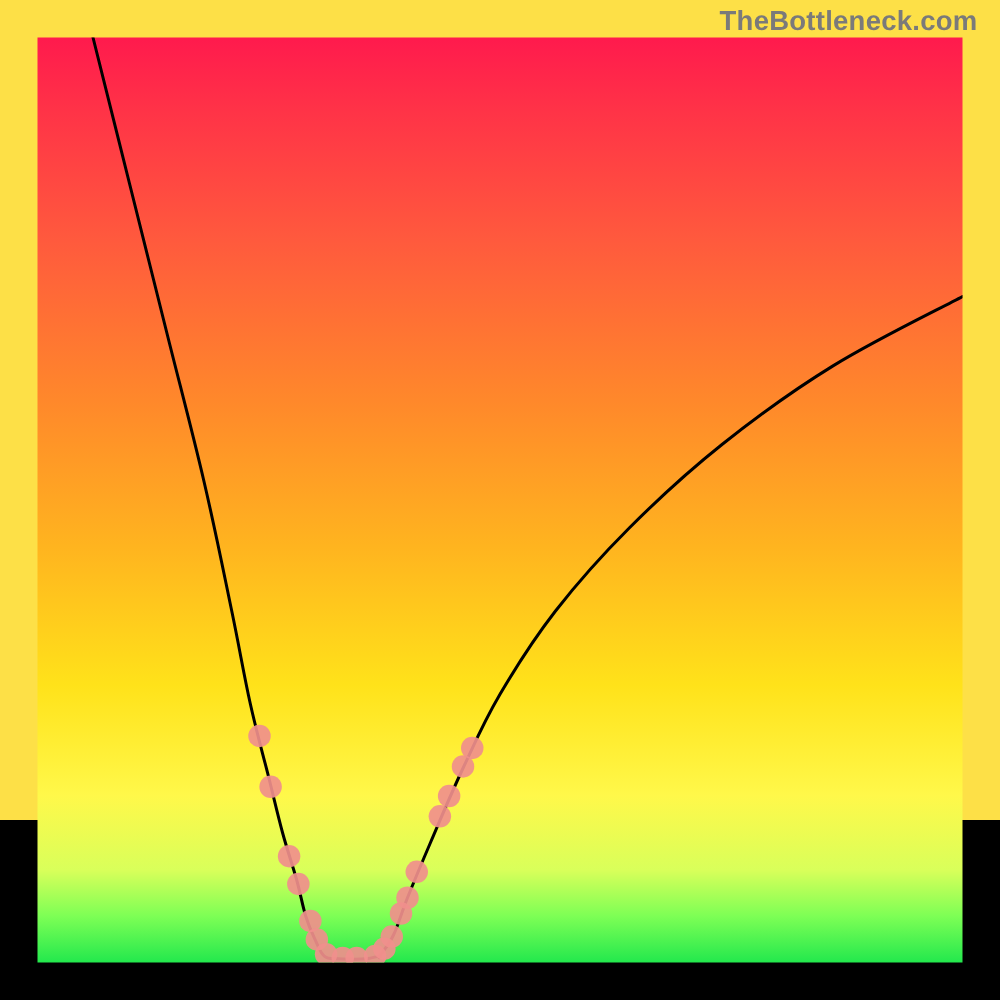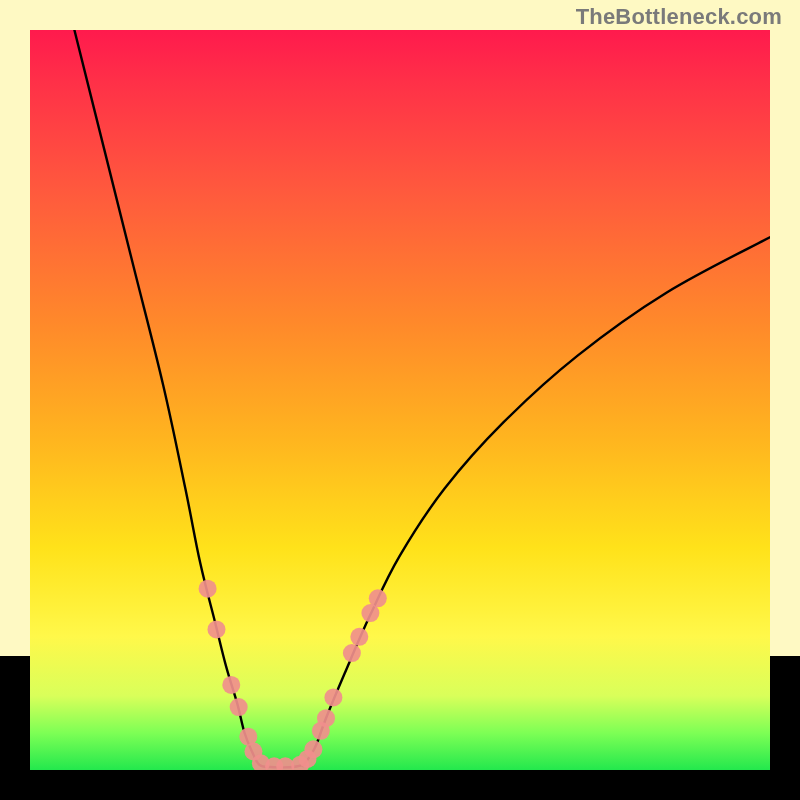--- a/index.html
+++ b/index.html
@@ -7,21 +7,21 @@
     padding: 0;
     width: 800px;
     height: 800px;
     background: #000;
     overflow: hidden;
   }
   .frame {
     position: relative;
     width: 800px;
     height: 656px;
-    background: #fef9c3;
+    background: #fde047;
   }
   .plot-area {
     position: absolute;
     left: 30px;
     top: 30px;
     width: 740px;
     height: 740px;
     
     background: linear-gradient(
       to bottom,

